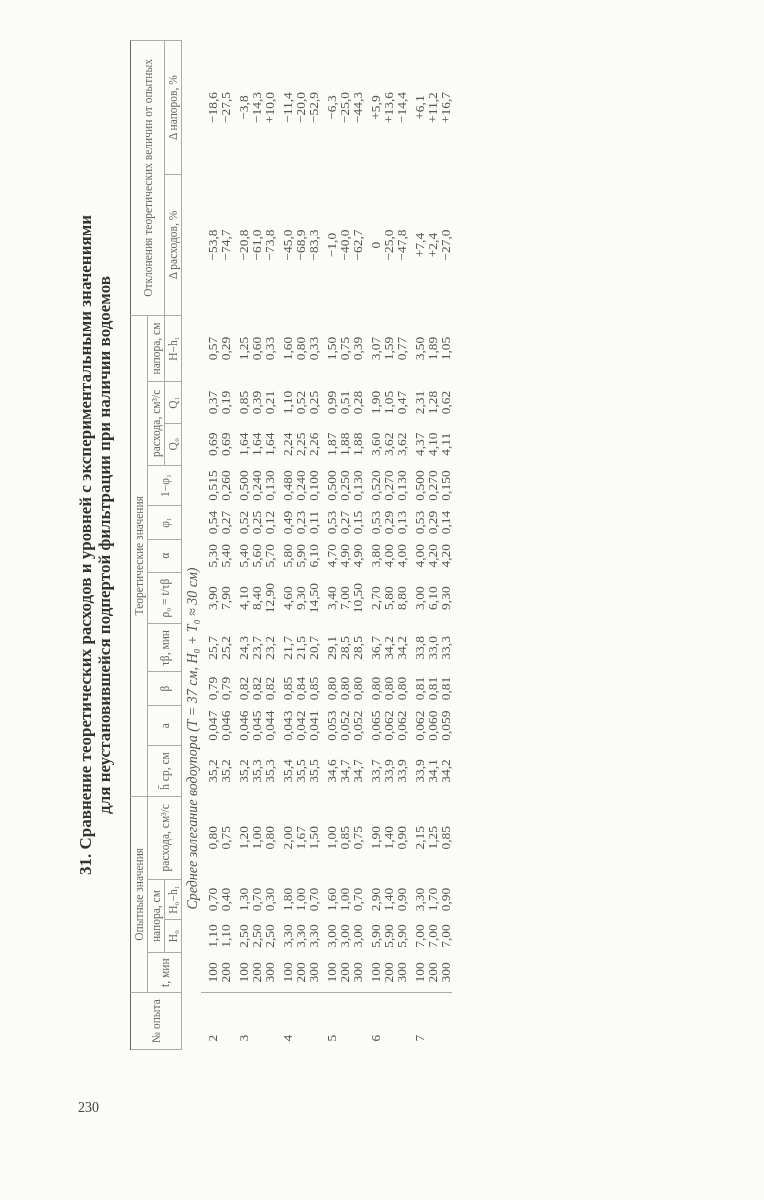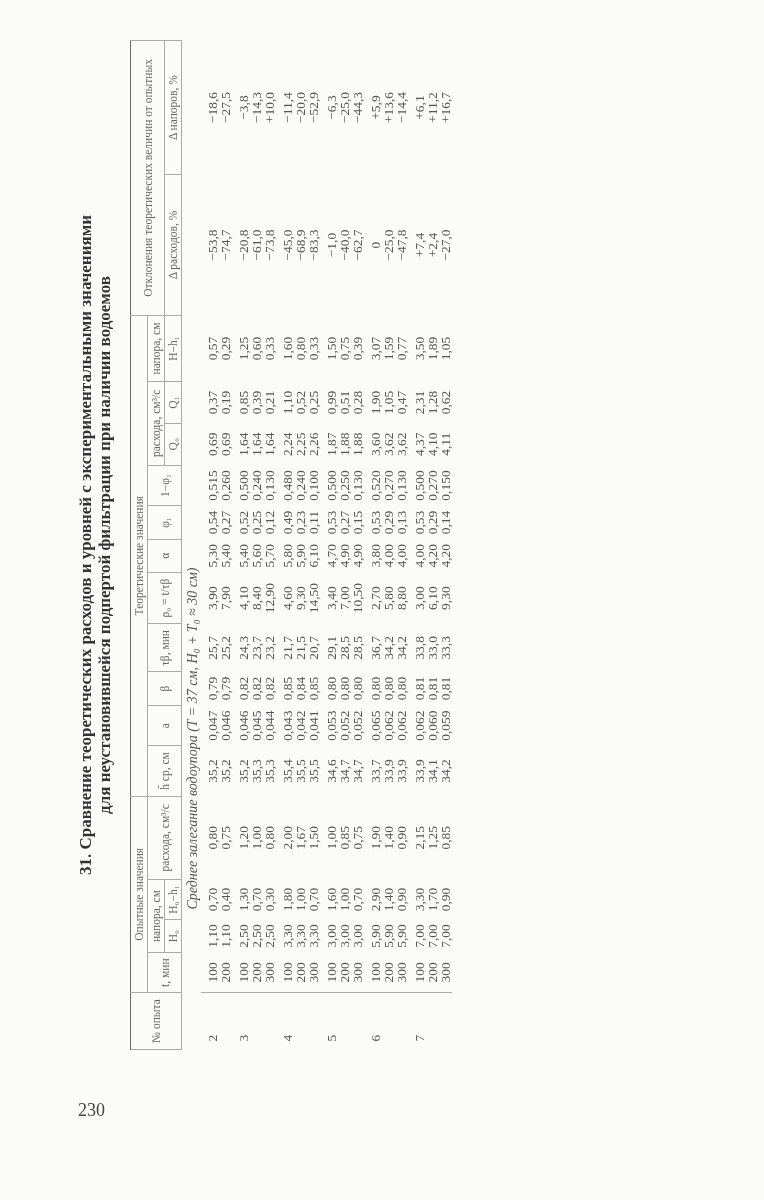--- a/index.html
+++ b/index.html
@@ -1,21 +1,21 @@
 <!DOCTYPE html>
 <html><head>
 <meta charset="utf-8">
 <style>
   html, body { margin: 0; padding: 0; }
   body {
     width: 764px; height: 1200px; background: #fbfbf8; overflow: hidden; position: relative;
     font-family: "Liberation Serif", "DejaVu Serif", serif; color: #3a3a3a;
   }
   .page-number {
-    position: absolute; left: 78px; top: 1100px; font-size: 18px; color: #444;
+    position: absolute; left: 78px; top: 1100px; font-size: 14px; color: #444;
   }
   
   .sheet {
     position: absolute;
     width: 1010px; height: 660px;
     left: 70px; top: 1050px;
     transform-origin: 0 0;
     transform: rotate(-90deg);
   }
   .title {

